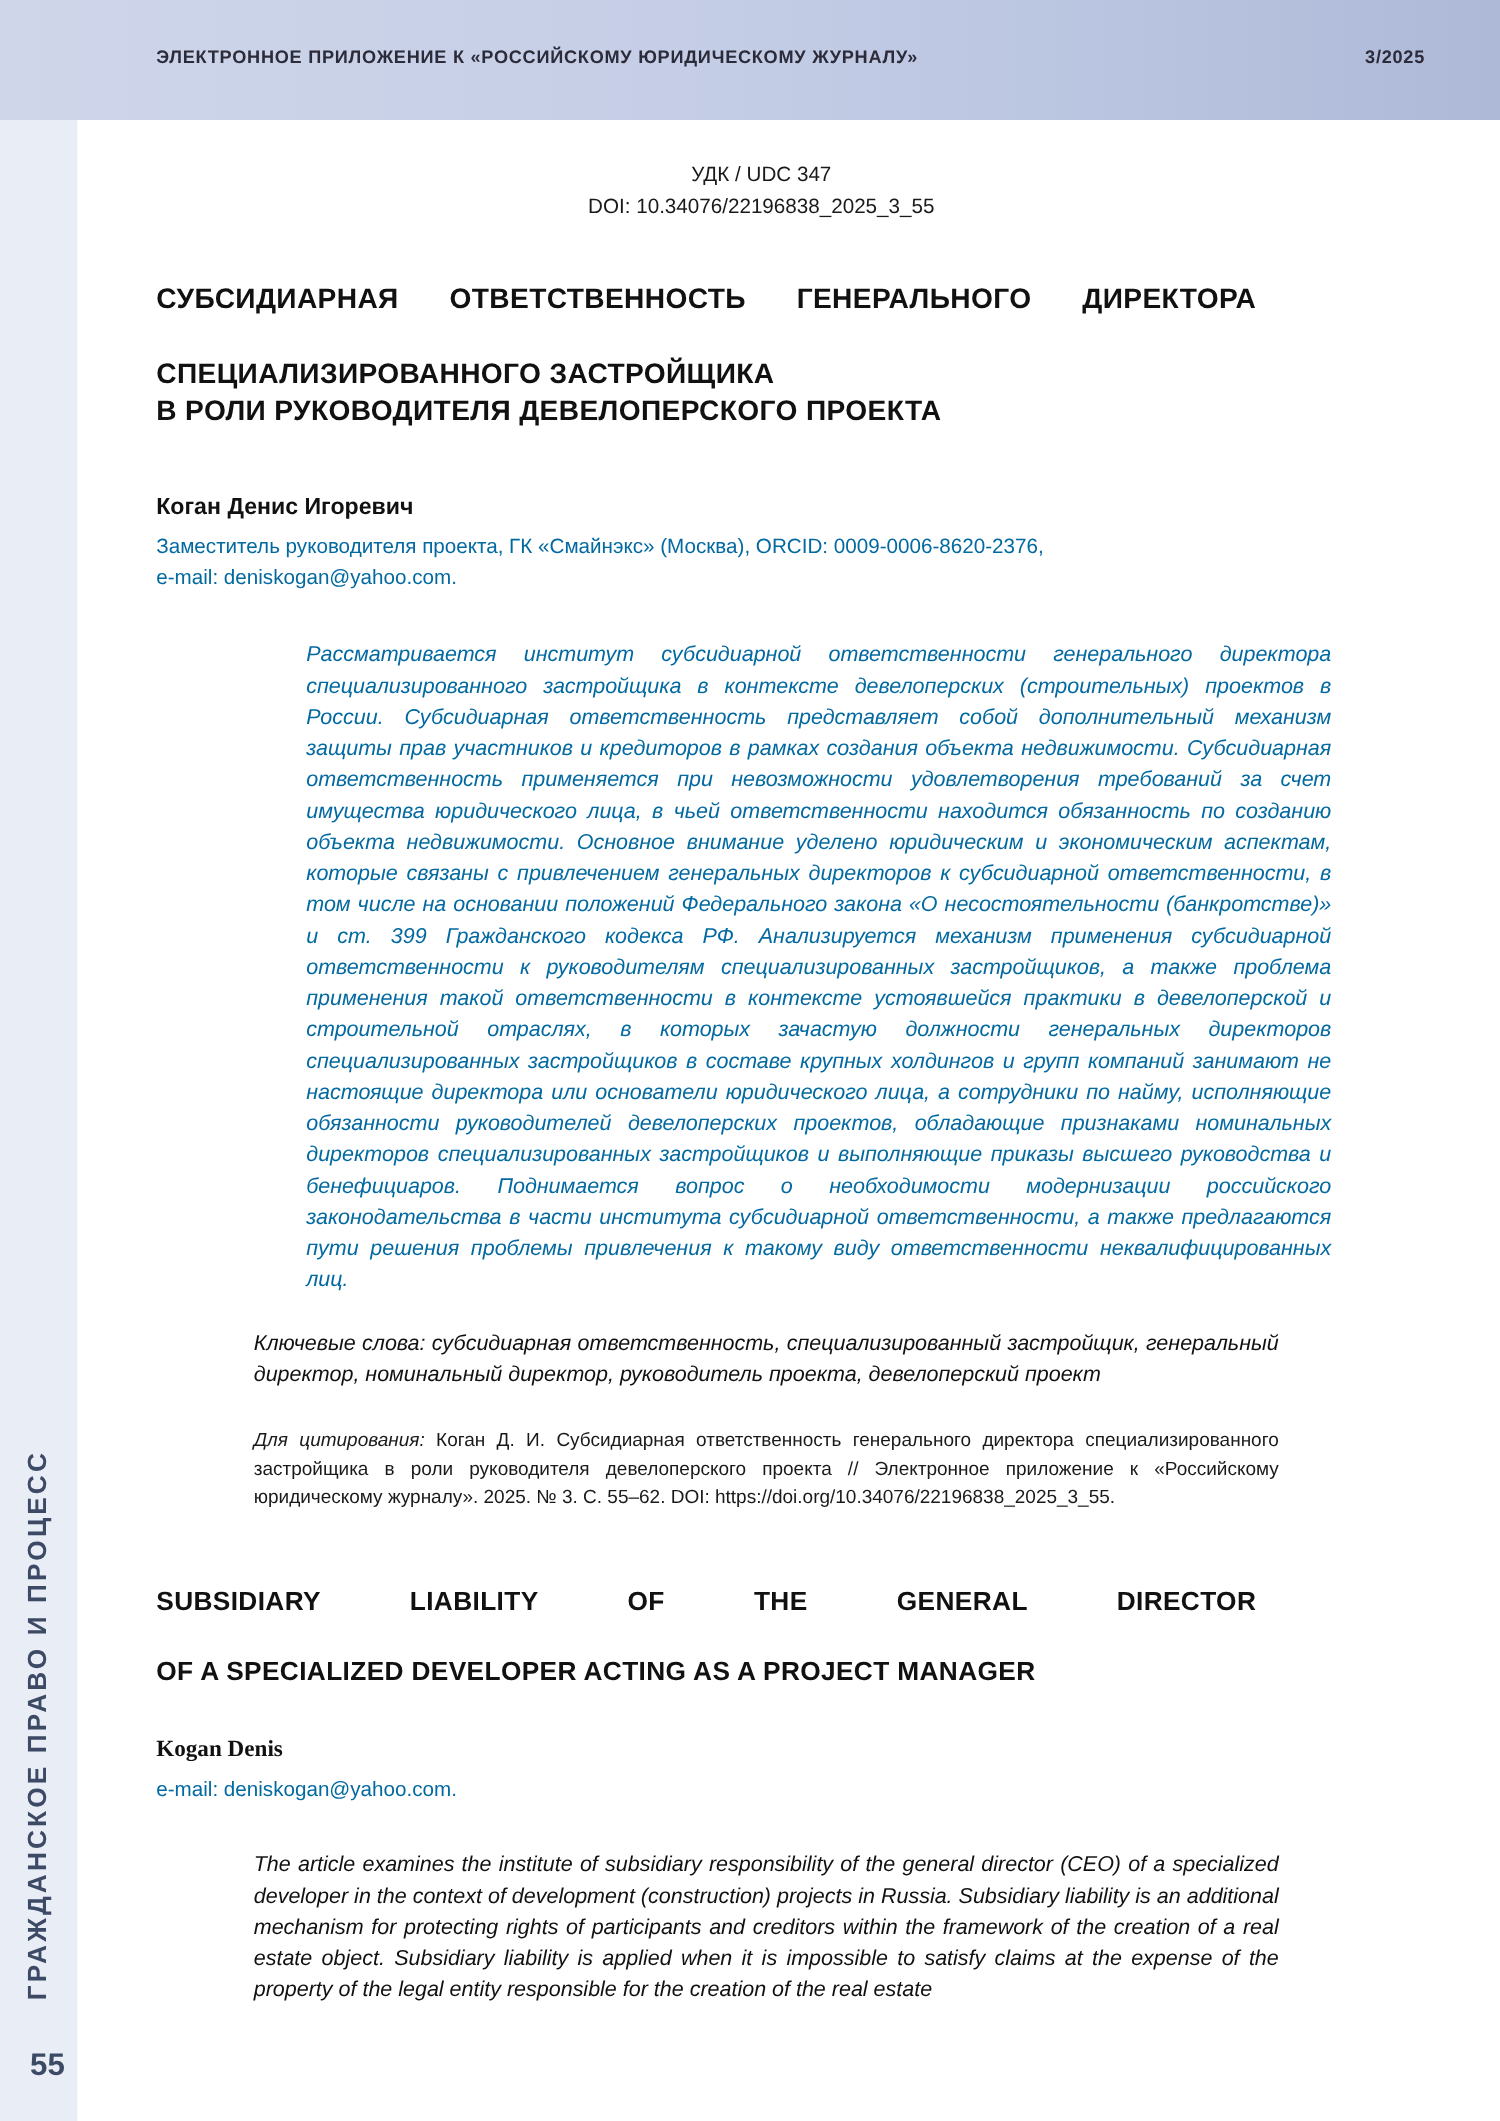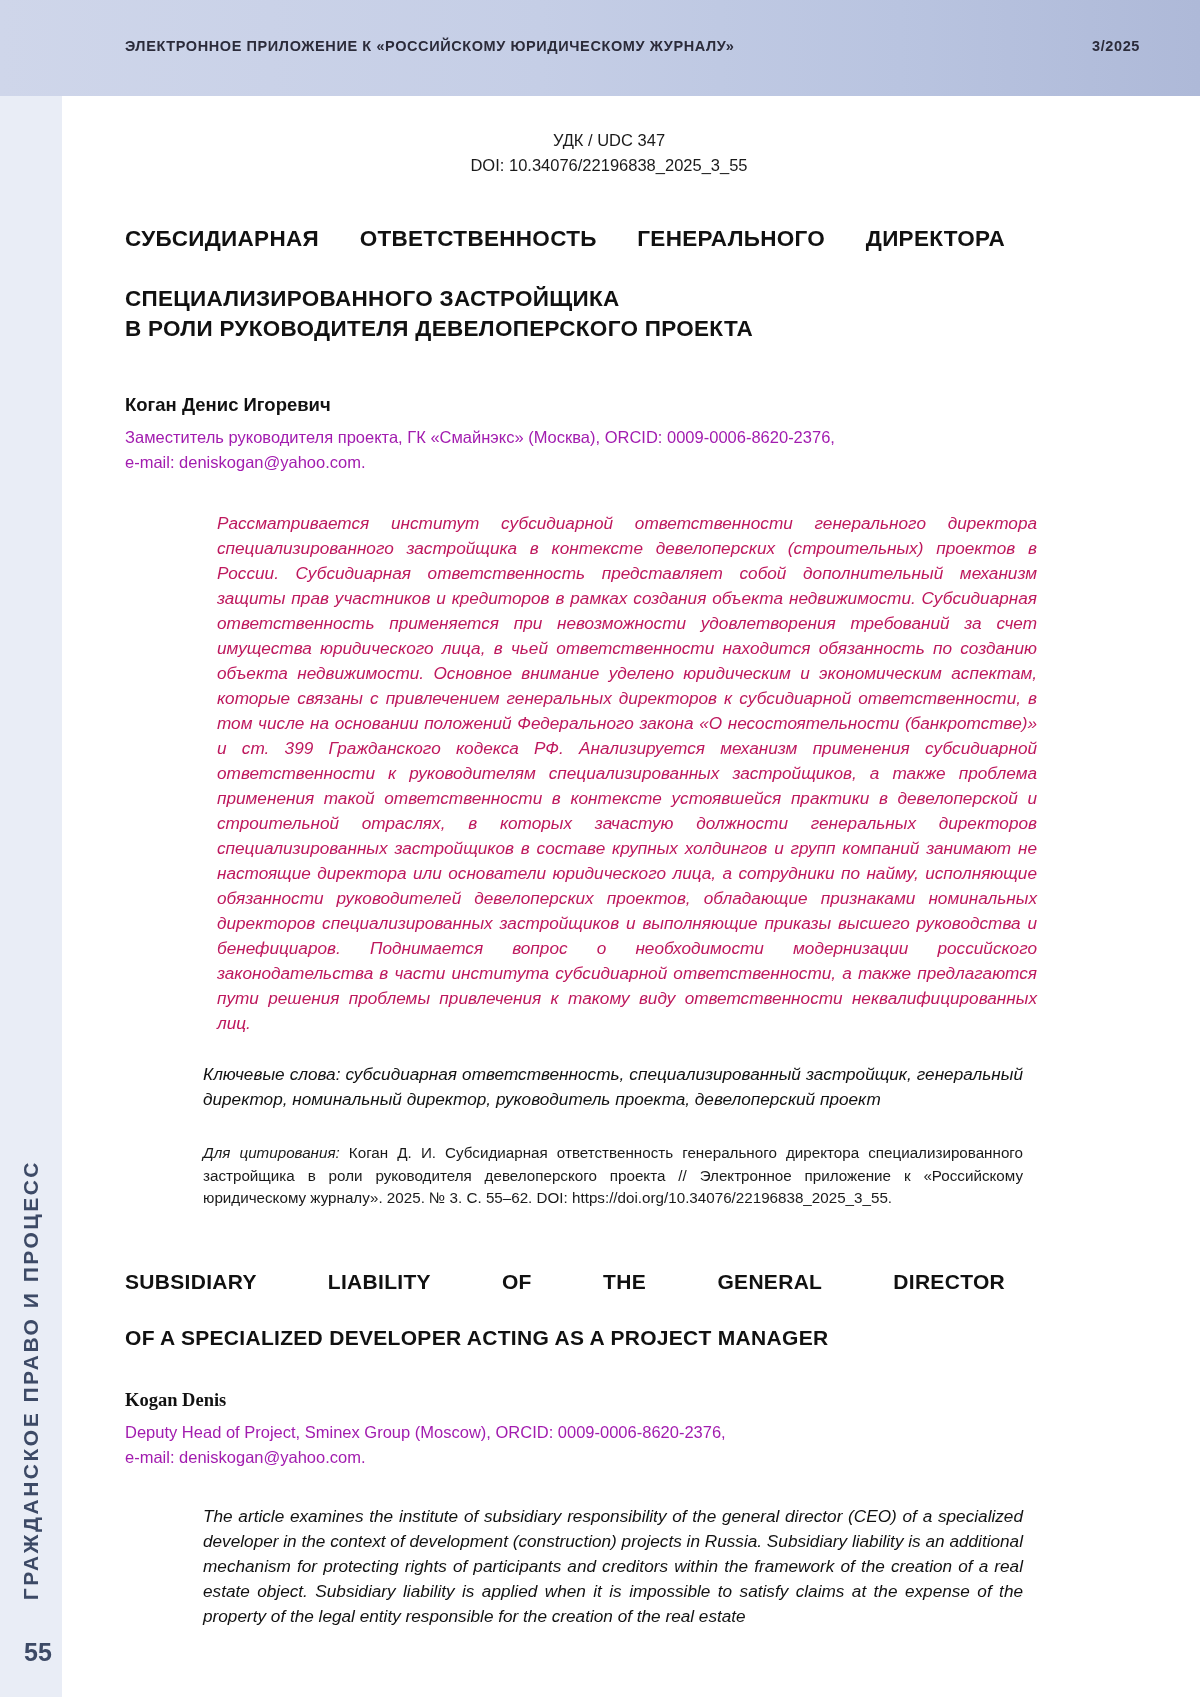--- a/index.html
+++ b/index.html
@@ -130,34 +130,34 @@
   .author-name {
     margin-top: 50px;
     font-size: 18.5px;
     font-weight: bold;
     color: #111;
   }
   .author-affil {
     margin-top: 9px;
     font-size: 16.5px;
     line-height: 1.52;
-    color: #a21caf;
+    color: #0369a1;
   }
   .author-affil .l {
     display: block;
   }
 
   .abstract {
-    margin: 36px 0 0 92px;
+    margin: 36px 0 0 120px;
     width: 820px;
     font-size: 17.2px;
     font-style: italic;
     line-height: 1.455;
     text-align: justify;
-    color: #be185d;
+    color: #0369a1;
   }
   .abstract p {
     margin: 0;
   }
 
   .keywords {
     margin: 26px 0 0 78px;
     width: 820px;
     font-size: 17.2px;
     font-style: italic;
@@ -271,21 +271,20 @@
     <span>Коган Д. И. Субсидиарная ответственность генерального директора специализированного застройщика в роли руководителя девелоперского проекта // Электронное приложение к «Российскому юридическому журналу». 2025. № 3. С. 55–62. DOI: https://doi.org/10.34076/22196838_2025_3_55.</span>
   </div>
 
   <h2 class="article-title-en">
     <span class="ln">SUBSIDIARY  LIABILITY  OF  THE  GENERAL  DIRECTOR</span>
     <span class="ln last">OF  A  SPECIALIZED  DEVELOPER  ACTING  AS  A  PROJECT  MANAGER</span>
   </h2>
 
   <div class="author-name-en">Kogan Denis</div>
   <div class="author-affil">
-    <span class="l">Deputy Head of Project, Sminex Group (Moscow), ORCID: 0009-0006-8620-2376,</span>
     <span class="l">e-mail: deniskogan@yahoo.com.</span>
   </div>
 
   <div class="abstract-en">
     <p>The article examines the institute of subsidiary responsibility of the general director (CEO) of a specialized developer in the context of development (construction) projects in Russia. Subsidiary liability is an additional mechanism for protecting rights of participants and creditors within the framework of the creation of a real estate object. Subsidiary liability is applied when it is impossible to satisfy claims at the expense of the property of the legal entity responsible for the creation of the real estate</p>
   </div>
 
 </div>
 
 </body></html>

